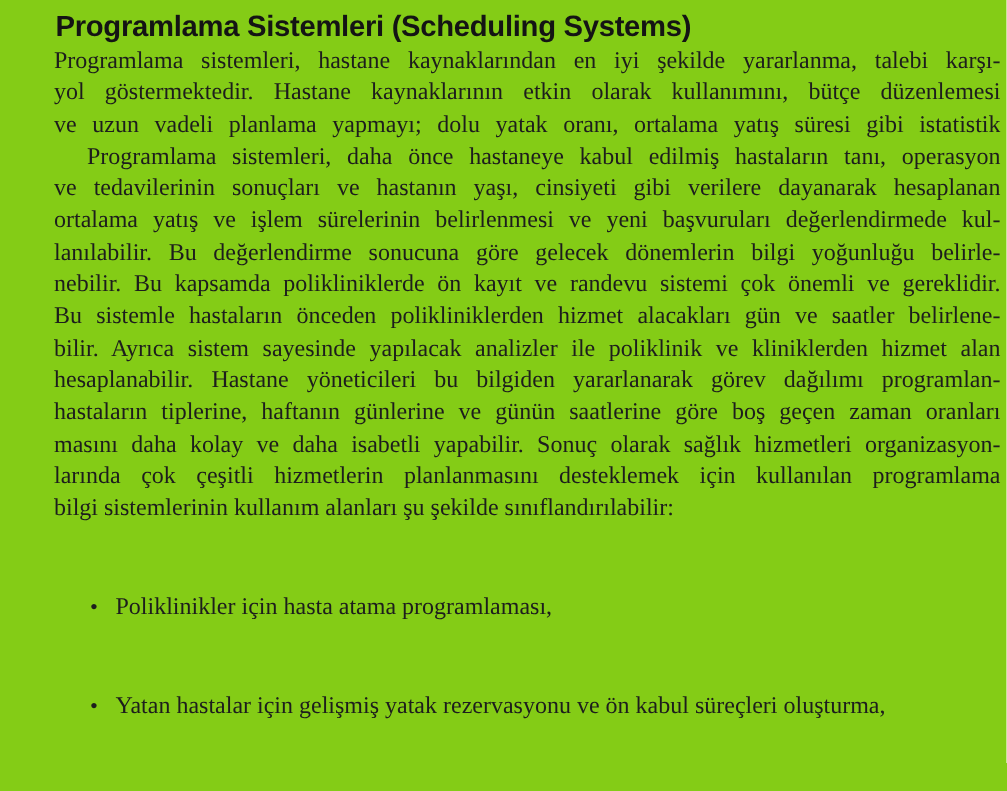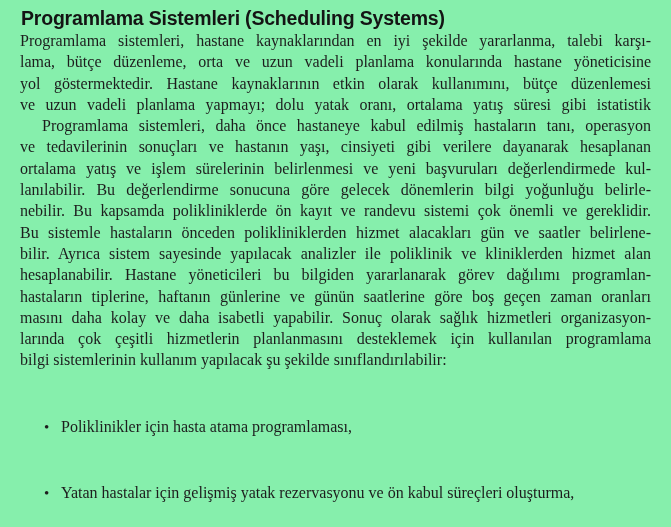--- a/index.html
+++ b/index.html
@@ -5,22 +5,22 @@
   html, body {
     margin: 0;
     padding: 0;
     background: #ffffff;
   }
   .page {
     position: relative;
     width: 671px;
     height: 527px;
     box-sizing: border-box;
-    padding: 6px 20px 0 20px;
-    background: #86efac;
+    padding: 6px 20px 0 36px;
+    background: #84cc16;
     color: #1c1c1c;
     overflow: hidden;
   }
   .title {
     font-family: "Liberation Sans", "DejaVu Sans", sans-serif;
     font-weight: 700;
     font-size: 19.5px;
     line-height: 24px;
     letter-spacing: -0.2px;
     color: #141414;
@@ -79,37 +79,36 @@
 </style>
 </head>
 <body>
 
 <div class="page">
   <h1 class="title">Programlama Sistemleri (Scheduling Systems)</h1>
   <div class="body-text">
     <div id="paragraphs">
         <div class="paragraph">
           <div class="line justify">Programlama sistemleri, hastane kaynaklarından en iyi şekilde yararlanma, talebi karşı-</div>
-          <div class="line justify">lama, bütçe düzenleme, orta ve uzun vadeli planlama konularında hastane yöneticisine</div>
           <div class="line justify">yol göstermektedir. Hastane kaynaklarının etkin olarak kullanımını, bütçe düzenlemesi</div>
           <div class="line justify">ve uzun vadeli planlama yapmayı; dolu yatak oranı, ortalama yatış süresi gibi istatistik</div>
         </div>
         <div class="paragraph">
           <div class="line justify indent">Programlama sistemleri, daha önce hastaneye kabul edilmiş hastaların tanı, operasyon</div>
           <div class="line justify">ve tedavilerinin sonuçları ve hastanın yaşı, cinsiyeti gibi verilere dayanarak hesaplanan</div>
           <div class="line justify">ortalama yatış ve işlem sürelerinin belirlenmesi ve yeni başvuruları değerlendirmede kul-</div>
           <div class="line justify">lanılabilir. Bu değerlendirme sonucuna göre gelecek dönemlerin bilgi yoğunluğu belirle-</div>
           <div class="line justify">nebilir. Bu kapsamda polikliniklerde ön kayıt ve randevu sistemi çok önemli ve gereklidir.</div>
           <div class="line justify">Bu sistemle hastaların önceden polikliniklerden hizmet alacakları gün ve saatler belirlene-</div>
           <div class="line justify">bilir. Ayrıca sistem sayesinde yapılacak analizler ile poliklinik ve kliniklerden hizmet alan</div>
           <div class="line justify">hesaplanabilir. Hastane yöneticileri bu bilgiden yararlanarak görev dağılımı programlan-</div>
           <div class="line justify">hastaların tiplerine, haftanın günlerine ve günün saatlerine göre boş geçen zaman oranları</div>
           <div class="line justify">masını daha kolay ve daha isabetli yapabilir. Sonuç olarak sağlık hizmetleri organizasyon-</div>
           <div class="line justify">larında çok çeşitli hizmetlerin planlanmasını desteklemek için kullanılan programlama</div>
-          <div class="line">bilgi sistemlerinin kullanım yapılacak şu şekilde sınıflandırılabilir:</div>
+          <div class="line">bilgi sistemlerinin kullanım alanları şu şekilde sınıflandırılabilir:</div>
         </div>
       </div>
     <ul id="bullets" class="bullets">
         <li class="bullet-item">
           <span class="bullet-marker">•</span>
           <div class="bullet-line">Poliklinikler için hasta atama programlaması,</div>
         </li>
         <li class="bullet-item">
           <span class="bullet-marker">•</span>
           <div class="bullet-line">Yatan hastalar için gelişmiş yatak rezervasyonu ve ön kabul süreçleri oluşturma,</div>

